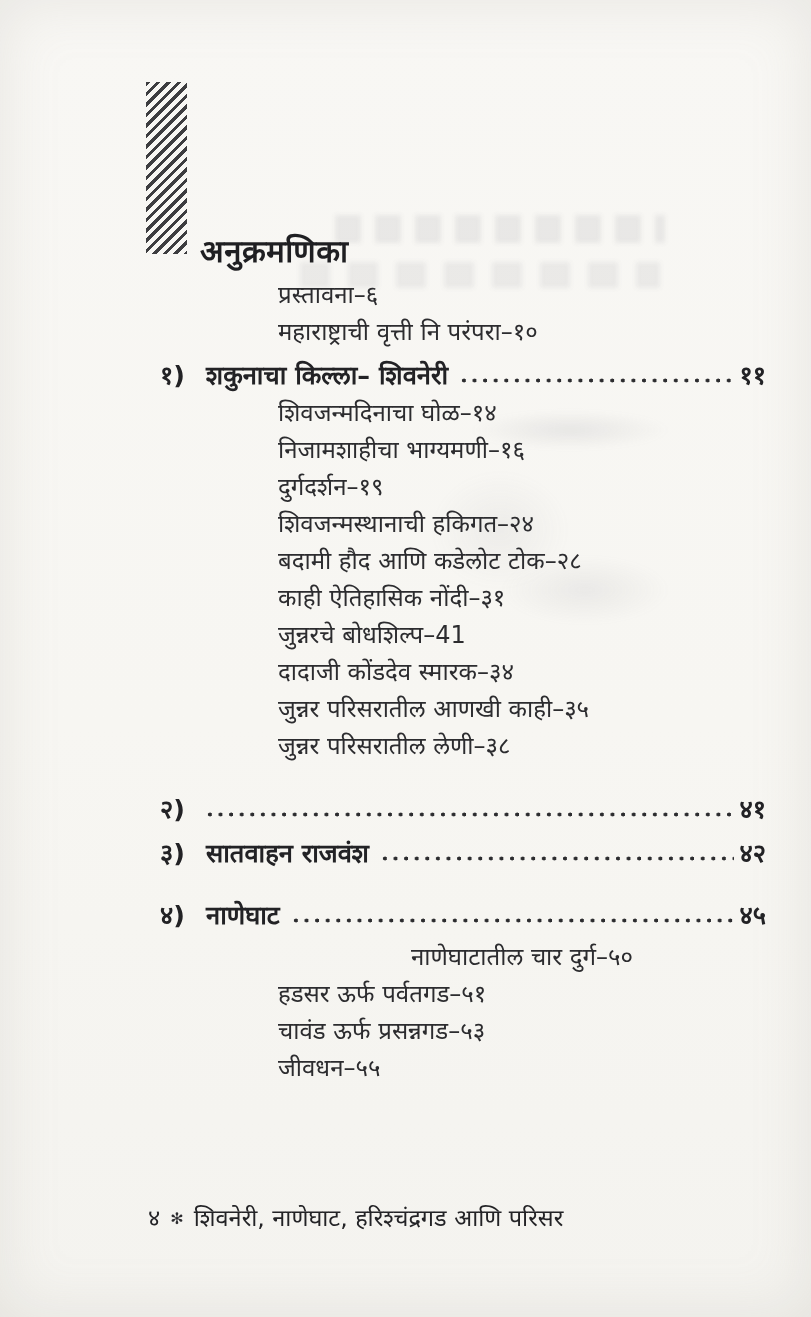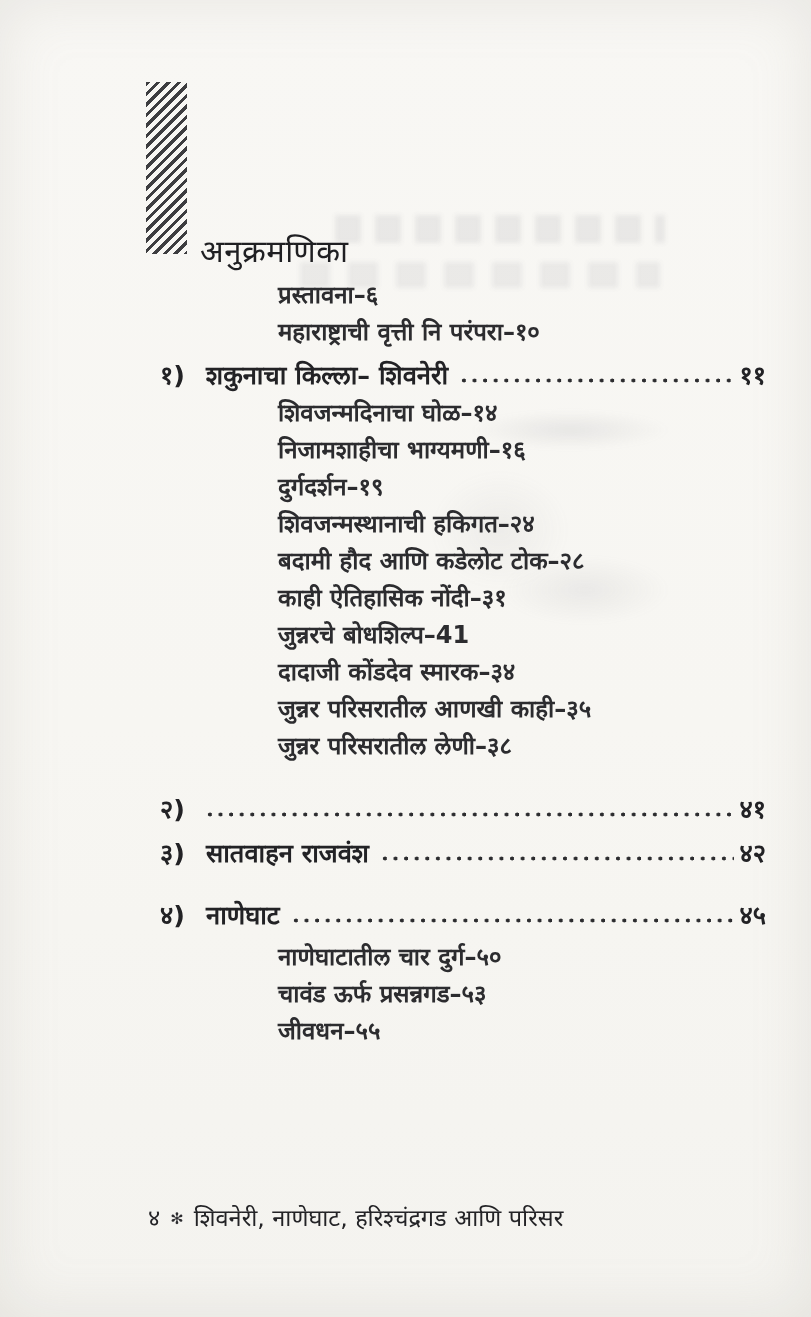--- a/index.html
+++ b/index.html
@@ -29,36 +29,36 @@
       135deg,
       #3d3d40 0px, #3d3d40 3.2px,
       rgba(0,0,0,0) 3.2px, rgba(0,0,0,0) 7.4px
     );
   }
   .heading {
     position: absolute;
     left: 200px;
     top: 208px;
     font-size: 31px;
-    font-weight: 400;
+    font-weight: 700;
     color: #1f1f22;
     letter-spacing: 0.5px;
   }
   .toc {
     position: absolute;
     left: 160px;
     top: 277px;
     width: 606px;
   }
   .row { white-space: nowrap; }
   .row.sub {
     padding-left: 118px;
     font-size: 24px;
     line-height: 37px;
-    font-weight: 700;
+    font-weight: 400;
     color: #2c2c2f;
   }
   .row.chapter {
     display: flex;
     align-items: baseline;
     font-size: 25.5px;
     line-height: 40px;
     font-weight: 700;
     color: #222225;
   }
@@ -70,21 +70,21 @@
     margin-right: 5px;
     background-image: radial-gradient(circle at 4px 3.5px, #2c2c2f 1.8px, rgba(0,0,0,0) 2.2px);
     background-size: 10.6px 7px;
     background-repeat: repeat-x;
   }
   .chapter .page-num { flex: none; }
   .chapter-0 { margin-top: 4px; }
   .chapter-1 { margin-top: 24px; }
   .chapter-2 { margin-top: 4px; }
   .chapter-3 { margin-top: 22px; }
-  .chapter-3 + .row.sub { margin-top: 4px; }
+  .chapter-3 + .row.sub { margin-top: 4px; text-align: center; }
   .footer {
     position: absolute;
     left: 148px;
     top: 1201px;
     font-size: 23.5px;
     font-weight: 400;
     color: #232326;
   }
   .footer .star {
     font-size: 16px;
@@ -156,20 +156,21 @@
         <span class="dots"></span>
         <span class="page-num">४२</span>
       </div>
       <div class="row chapter chapter-3">
         <span class="num">४)</span>
         <span class="title">नाणेघाट</span>
         <span class="dots"></span>
         <span class="page-num">४५</span>
       </div>
       <div class="row sub"><span>नाणेघाटातील चार दुर्ग</span><span>–</span><span>५०</span></div>
+      <div class="row sub"><span>हडसर ऊर्फ पर्वतगड</span><span>–</span><span>५१</span></div>
       <div class="row sub"><span>चावंड ऊर्फ प्रसन्नगड</span><span>–</span><span>५३</span></div>
       <div class="row sub"><span>जीवधन</span><span>–</span><span>५५</span></div>
     </div>
 
   <div class="footer">
     <span>४</span><span class="star">✻</span><span>शिवनेरी, नाणेघाट, हरिश्चंद्रगड आणि परिसर</span>
   </div>
 
 </div>
 

